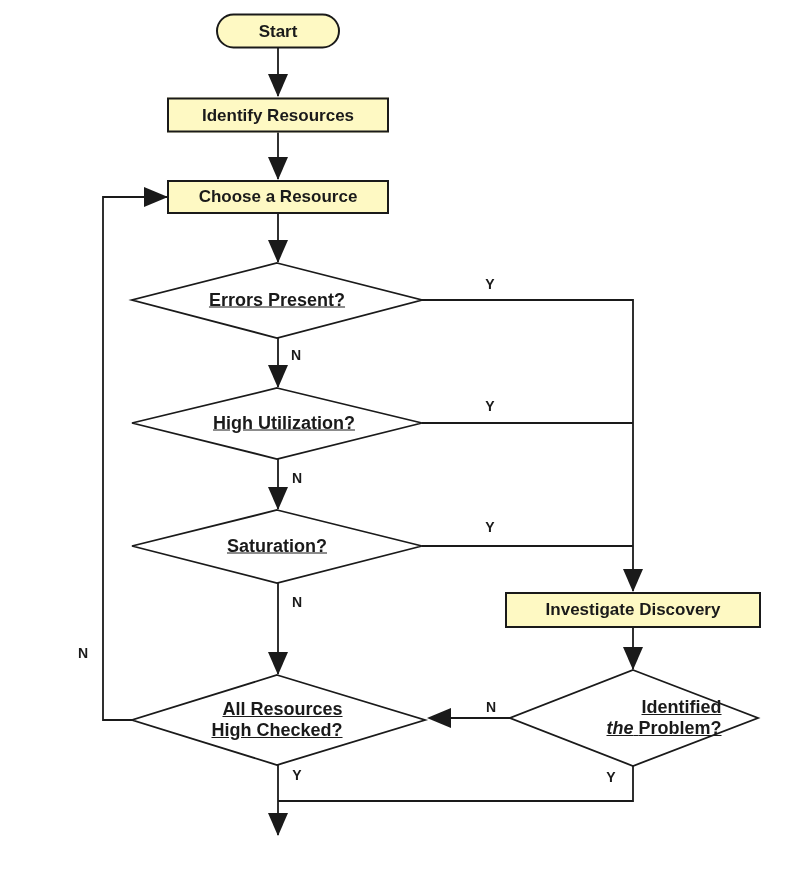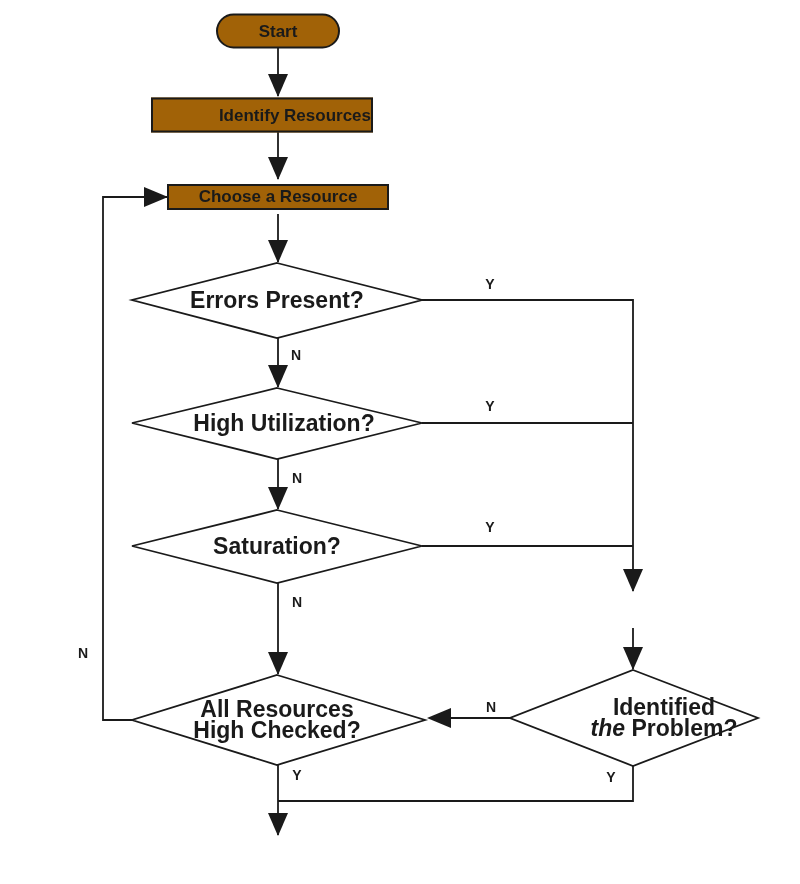--- a/index.html
+++ b/index.html
@@ -8,31 +8,31 @@
     width:800px;height:884px;
     background:#ffffff;
     font-family:"Liberation Sans","DejaVu Sans",sans-serif;
     color:#1a1a1a;
     overflow:hidden;
   }
   #wires{position:absolute;left:0;top:0;width:800px;height:884px;}
   .node{
     position:absolute;
     display:flex;align-items:center;justify-content:center;
-    background:#a16207;border:2px solid #1a1a1a;
+    background:#fef9c3;border:2px solid #1a1a1a;
     font-weight:bold;font-size:17px;line-height:20px;
     text-align:center;box-sizing:border-box;
     transform:translate(-50%,-50%);
     white-space:nowrap;
   }
   .terminator{border-radius:18px;}
   .dlabel{
     position:absolute;transform:translate(-50%,-50%);
-    font-weight:bold;font-size:23px;line-height:21px;
-    text-align:center;white-space:nowrap;
+    font-weight:bold;font-size:18px;line-height:21px;
+    text-align:right;white-space:nowrap;text-decoration:underline;
   }
   .elabel{
     position:absolute;transform:translate(-50%,-50%);
     font-weight:bold;font-size:14px;line-height:14px;
   }
   .it{font-style:italic;}
   svg .wire{stroke:#1a1a1a;stroke-width:1.8;fill:none;}
   svg .diamond{stroke:#1a1a1a;stroke-width:1.8;fill:#ffffff;}
   svg .head{fill:#1a1a1a;stroke:none;}
 </style>
@@ -74,28 +74,31 @@
     <polygon class="head" points="623,647 643,647 633,670"></polygon>
     <polygon class="head" points="451,708 451,728 427,718"></polygon>
     <polygon class="head" points="268,813 288,813 278,836"></polygon>
     <polygon class="head" points="144,187 144,207 168,197"></polygon>
   </svg>
 
   <div class="node terminator" style="left:278px;top:31px;width:124px;height:35px;">
     <span>Start</span>
   </div>
 
-  <div class="node" style="left:262px;top:115px;width:222px;height:35px;justify-content:flex-end;">
+  <div class="node" style="left:278px;top:115px;width:222px;height:35px;">
     <span>Identify Resources</span>
   </div>
 
-  <div class="node" style="left:278px;top:197px;width:222px;height:26px;">
+  <div class="node" style="left:278px;top:197px;width:222px;height:34px;">
     <span>Choose a Resource</span>
   </div>
 
+  <div class="node" style="left:633px;top:610px;width:256px;height:36px;">
+    <span>Investigate Discovery</span>
+  </div>
 
 
   <div class="dlabel" style="left:277px;top:300px;">Errors Present?</div>
 
   <div class="dlabel" style="left:284px;top:423px;">High Utilization?</div>
 
   <div class="dlabel" style="left:277px;top:546px;">Saturation?</div>
 
   <div class="dlabel" style="left:277px;top:720px;">
     <div>All Resources</div>

